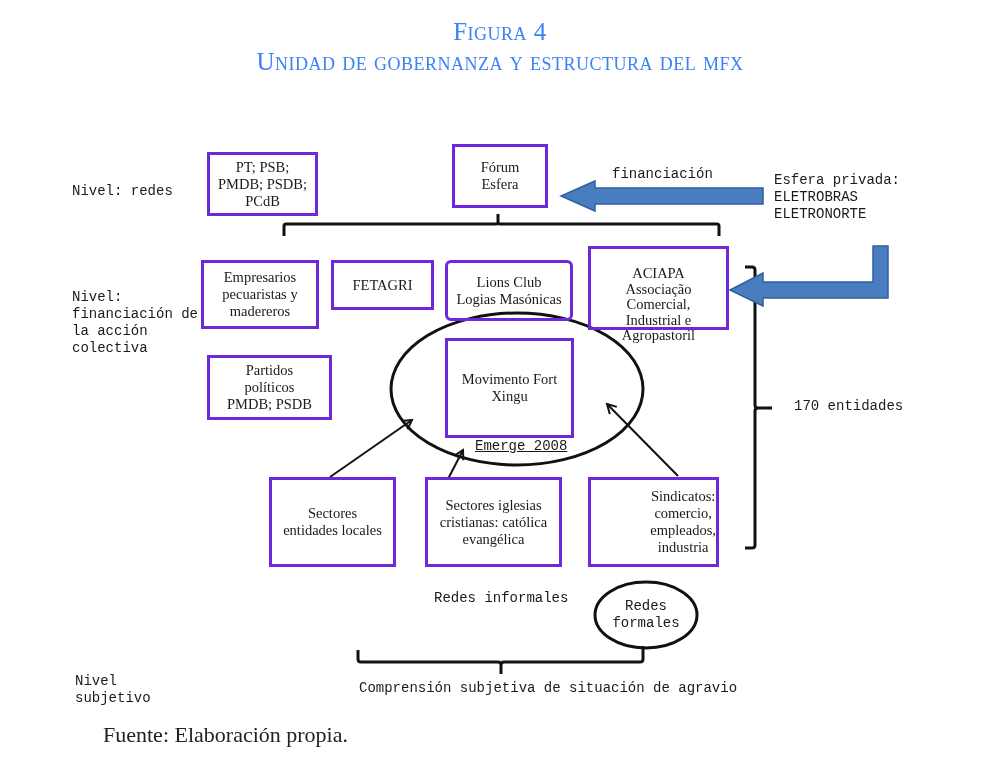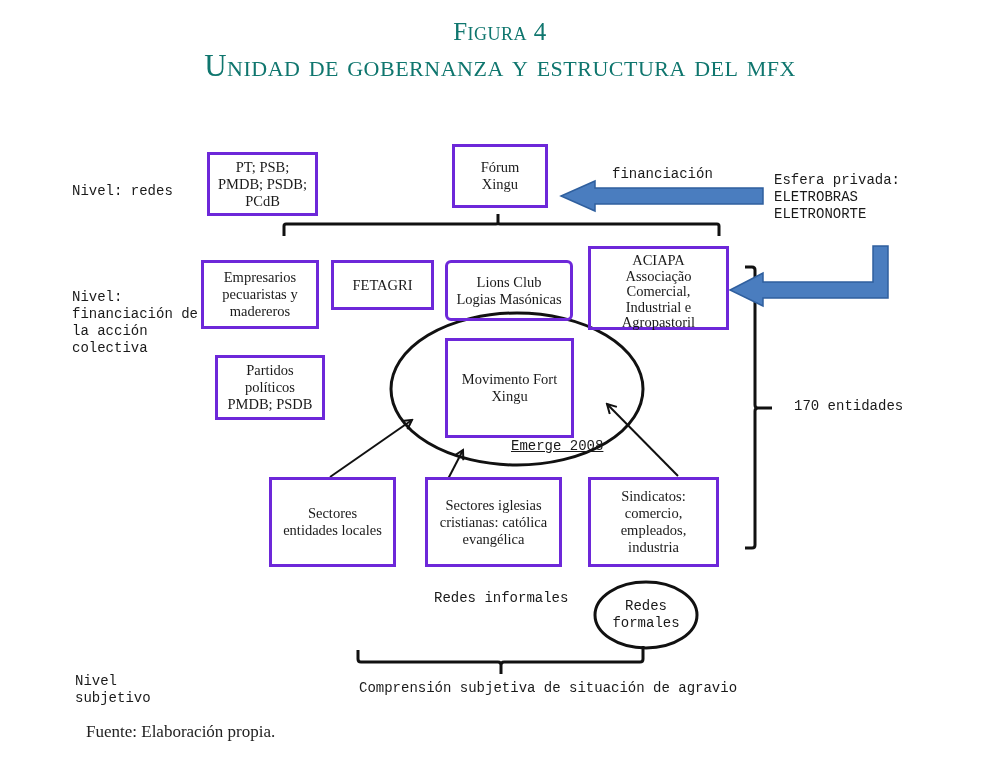--- a/index.html
+++ b/index.html
@@ -1,29 +1,29 @@
 <!DOCTYPE html>
 <html><head>
 <meta charset="utf-8">
 <style>
   html, body { margin: 0; padding: 0; background: #ffffff; }
   body { width: 1000px; height: 766px; position: relative; overflow: hidden;
          font-family: "Liberation Serif", "DejaVu Serif", serif; color: #1a1a1a; }
   .title { position: absolute; left: 0; width: 1000px; text-align: center;
-           font-variant: small-caps; color: #0f766e; letter-spacing: 0.5px; }
+           font-variant: small-caps; color: #3b82f6; letter-spacing: 0.5px; }
   .t1 { top: 18px; font-size: 25px; }
-  .t2 { top: 48px; font-size: 31px; }
+  .t2 { top: 48px; font-size: 25px; }
   svg.canvas { position: absolute; left: 0; top: 0; }
   .box { position: absolute; border: 3px solid #6d28d9; box-sizing: border-box;
          display: flex; align-items: center; justify-content: center; text-align: center;
          font-size: 14.5px; line-height: 17px; background: transparent; }
   .box span { display: block; white-space: pre-line; }
   .lbl { position: absolute; font-size: 14px; line-height: 17px; white-space: pre-line; font-family: Liberation Mono, monospace; }
   .center { text-align: center; }
-  .src { position: absolute; left: 86px; top: 722px; font-size: 17px; color: #222; }
+  .src { position: absolute; left: 103px; top: 722px; font-size: 22px; color: #222; }
   .under { text-decoration: underline; }
 </style>
 </head>
 <body>
 
 <div class="title t1">Figura 4</div>
 <div class="title t2">Unidad de gobernanza y estructura del mfx</div>
 
 <svg class="canvas" width="1000" height="766" viewBox="0 0 1000 766">
   <defs>
@@ -59,70 +59,70 @@
 <div class="lbl" style="left:75px; top:673px;">Nivel
 subjetivo</div>
 
 <div class="box" style="left:207px; top:152px; width:111px; height:64px;">
   <span>PT; PSB;
 PMDB; PSDB;
 PCdB</span>
 </div>
 <div class="box" style="left:452px; top:144px; width:96px; height:64px;">
   <span>Fórum
-Xingu</span>
+Esfera</span>
 </div>
 <div class="box" style="left:201px; top:260px; width:118px; height:69px;">
   <span>Empresarios
 pecuaristas y
 madereros</span>
 </div>
 <div class="box" style="left:331px; top:260px; width:103px; height:50px;">
   <span>FETAGRI</span>
 </div>
 <div class="box" style="left:445px; top:260px; width:128px; height:61px;border-radius:6px;">
   <span>Lions Club
 Logias Masónicas</span>
 </div>
-<div class="box" style="left:588px; top:246px; width:141px; height:84px; align-items:flex-start; padding-top:4px;">
+<div class="box" style="left:588px; top:246px; width:141px; height:84px; align-items:flex-start; padding-top:17px;">
   <span style="line-height:15.5px;">ACIAPA
 Associação
 Comercial,
 Industrial e
 Agropastoril</span>
 </div>
-<div class="box" style="left:207px; top:355px; width:110px; height:65px;margin-left:8px;">
+<div class="box" style="left:207px; top:355px; width:125px; height:65px;">
   <span>Partidos
 políticos
 PMDB; PSDB</span>
 </div>
 <div class="box" style="left:445px; top:338px; width:129px; height:100px;">
   <span>Movimento Fort
 Xingu</span>
 </div>
 <div class="box" style="left:269px; top:477px; width:127px; height:90px;">
   <span>Sectores
 entidades locales</span>
 </div>
 <div class="box" style="left:425px; top:477px; width:137px; height:90px;">
   <span>Sectores iglesias
 cristianas: católica
 evangélica</span>
 </div>
-<div class="box" style="left:588px; top:477px; width:131px; height:90px;">
+<div class="box" style="left:588px; top:477px; width:131px; height:90px;justify-content:flex-end;">
   <span>Sindicatos:
 comercio,
 empleados,
 industria</span>
 </div>
 
 <div class="lbl" style="left:612px; top:166px;">financiación</div>
 <div class="lbl" style="left:774px; top:172px;">Esfera privada:
 ELETROBRAS
 ELETRONORTE</div>
-<div class="lbl under" style="left:475px; top:438px;margin-left:36px;">Emerge 2008</div>
+<div class="lbl under" style="left:475px; top:438px;">Emerge 2008</div>
 <div class="lbl" style="left:794px; top:398px;">170 entidades</div>
 <div class="lbl" style="left:434px; top:590px;">Redes informales</div>
 <div class="lbl center" style="left:605px; top:598px; width:82px;">Redes
 formales</div>
 <div class="lbl" style="left:359px; top:680px;">Comprensión subjetiva de situación de agravio</div>
 
 <div class="src">Fuente: Elaboración propia.</div>
 
 </body></html>

